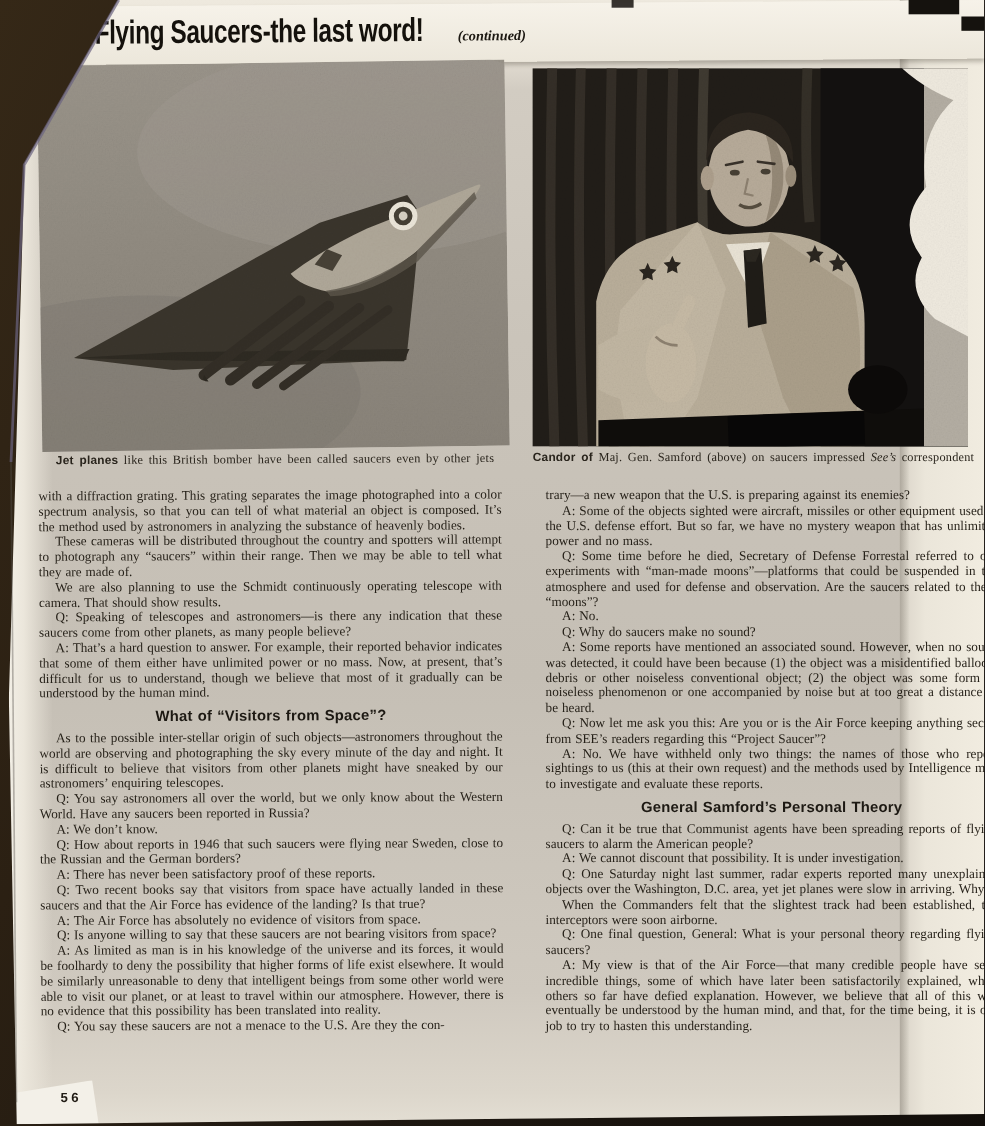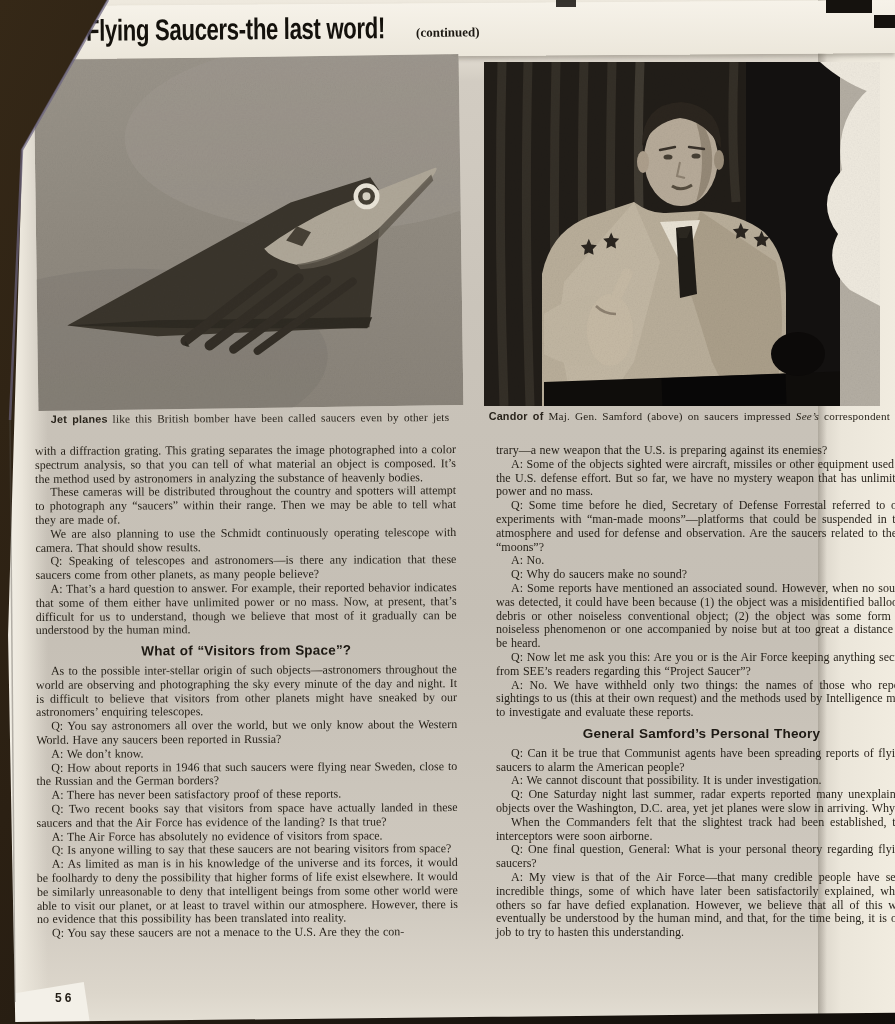--- a/index.html
+++ b/index.html
@@ -21,33 +21,33 @@
   .title-strip{position:absolute; left:56px; top:3px; width:839px; height:53px;
     background:linear-gradient(180deg,#f6f2e9,#ece7db); transform:rotate(-0.4deg);
     box-shadow:0 3px 4px rgba(80,74,64,.35);}
   .corner-patch{position:absolute; left:12px; top:982px; width:78px; height:42px;
     background:#f3f0e8; clip-path:polygon(0 28%, 92% 0, 100% 100%, 0 100%);}
   
   .masthead{position:absolute; left:86px; top:12px; transform:rotate(-0.5deg); white-space:nowrap;}
   .masthead .t{display:inline-block; font-family:"Liberation Sans",sans-serif; font-weight:bold;
     font-size:30px; letter-spacing:-0.5px; transform:scaleX(.74); transform-origin:left center;
     color:#14110c;}
-  .masthead .c{position:absolute; left:330px; top:14px; font-weight:bold;
+  .masthead .c{position:absolute; left:330px; top:14px; font-style:italic; font-weight:bold;
     font-size:13px; color:#1c1812;}
   
   figure{margin:0; padding:0;}
   .photo-left{position:absolute; left:36px; top:57px; width:425px; height:351px; transform:rotate(-0.8deg);}
   .photo-right{position:absolute; left:484px; top:62px; width:396px; height:344px;}
   figure svg{display:block; width:100%; height:100%;}
   
   .caption{position:absolute; font-size:11.2px; color:#29241c; letter-spacing:.2px; word-spacing:2px; line-height:13px;}
   .caption b{font-family:"Liberation Sans",sans-serif; font-size:10.8px;}
   .caption i{font-style:italic;}
   .cap-left{left:42px; top:412px; width:416px; text-align:center; transform:rotate(-0.3deg);}
-  .cap-right{left:480px; top:410px; width:410px; text-align:right;}
+  .cap-right{left:480px; top:410px; width:410px; text-align:center;}
   
   .column{position:absolute; top:444px; font-size:12px; line-height:13.8px; color:#241f17;
     text-align:justify; word-spacing:.6px;}
   .col-left{left:36px; width:421px; transform:rotate(-0.25deg);}
   .col-right{left:496px; width:411px;}
   .para{margin:0; text-indent:15px;}
   .para-cont{text-indent:0;}
   .para-heading{text-indent:0; text-align:center; font-family:"Liberation Sans",sans-serif;
     font-weight:bold; font-size:13.5px; margin:7px 0 6px; letter-spacing:.2px; color:#1d1913;}
   

